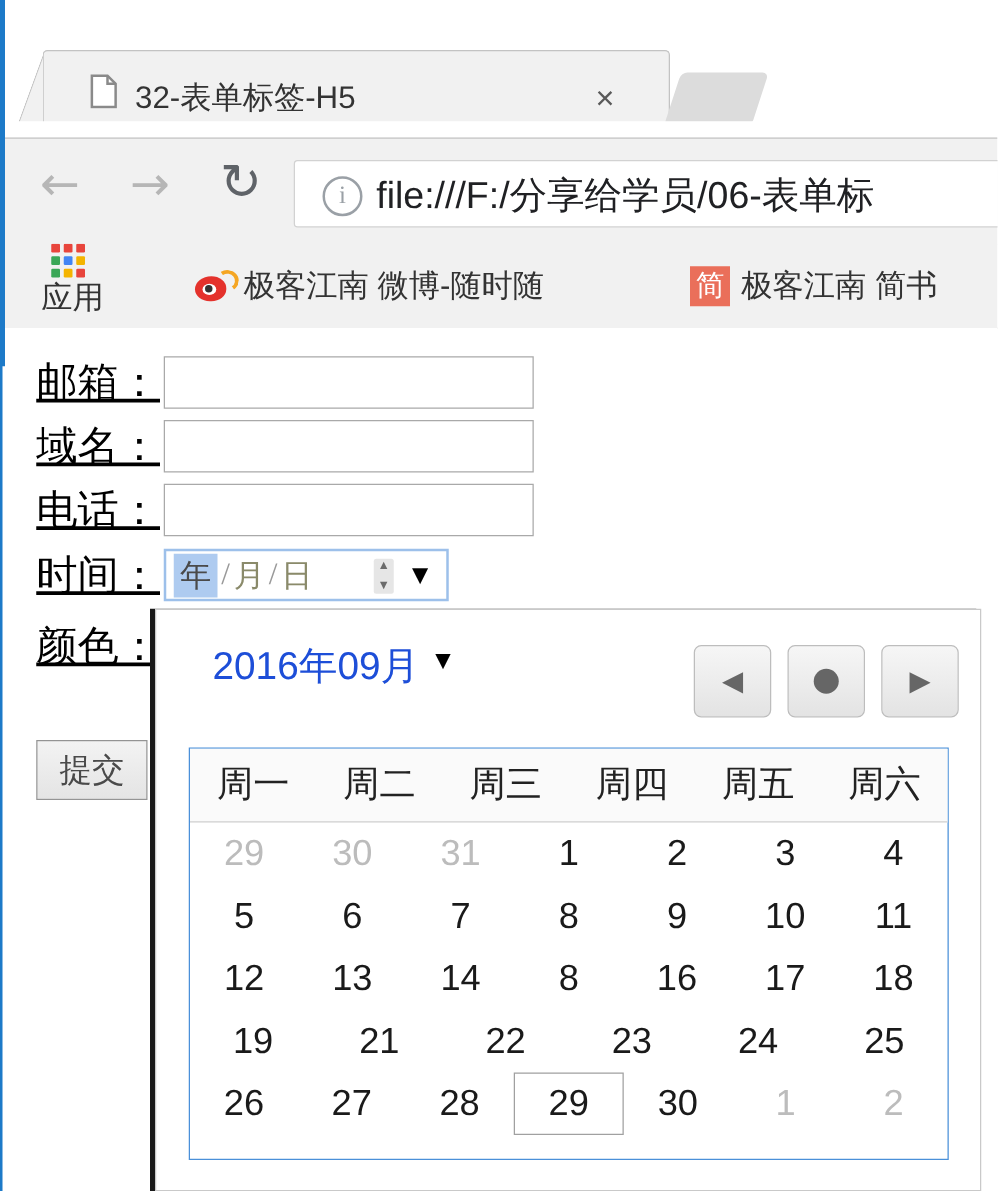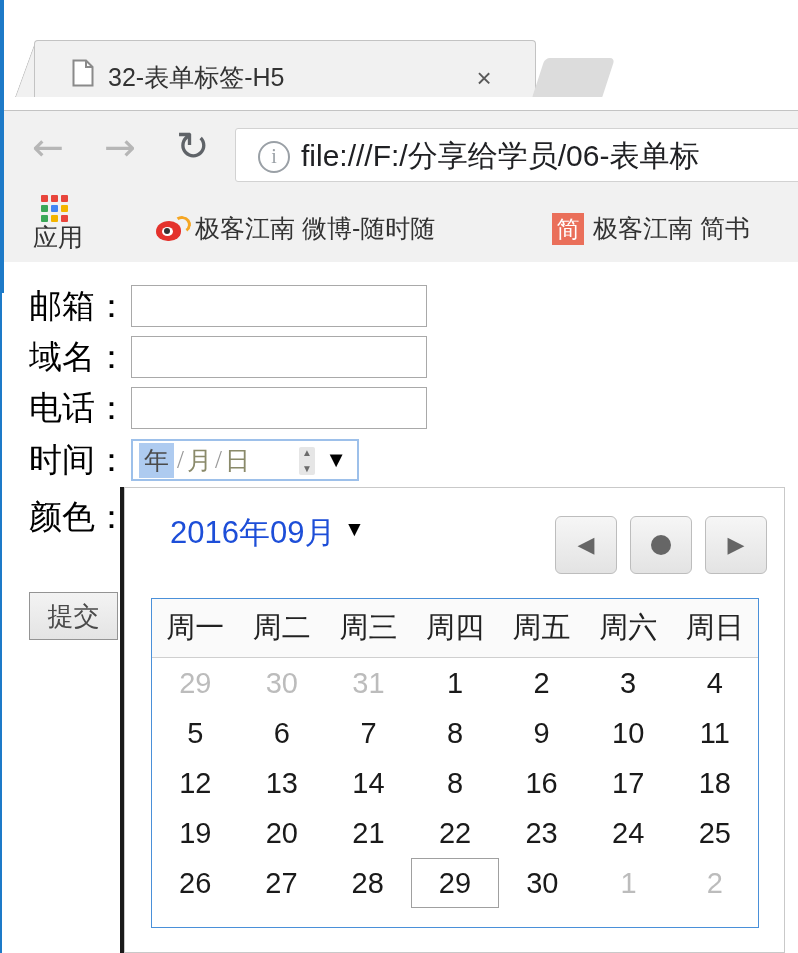--- a/index.html
+++ b/index.html
@@ -145,20 +145,21 @@
     background:#ffffff;overflow:hidden;
   }
   .form-row{
     position:absolute;left:0;display:flex;align-items:center;height:44px;
   }
   .form-label{
     width:124px;text-align:right;
     font-size:33px;color:#000000;
     font-family:"Liberation Serif","DejaVu Serif",serif;
     white-space:nowrap;
+    text-decoration:underline;
   }
   .text-input{
     margin-left:3px;width:296px;height:42px;
     border:1px solid #a9a9a9;background:#ffffff;box-sizing:border-box;
   }
   
   #date-input{
     margin-left:3px;width:228px;height:42px;
     border:2px solid #9dc0ea;background:#ffffff;box-sizing:border-box;
     display:flex;align-items:center;position:relative;
@@ -378,21 +379,20 @@
       </div>
 
       <div id="cal-table">
         <div id="cal-weekdays">
           <div class="wd">周一</div>
           <div class="wd">周二</div>
           <div class="wd">周三</div>
           <div class="wd">周四</div>
           <div class="wd">周五</div>
           <div class="wd">周六</div>
-          <div class="wd">周日</div>
         </div>
         <div id="cal-weeks">
             <div class="cal-week">
               <div class="cal-day muted">29</div>
               <div class="cal-day muted">30</div>
               <div class="cal-day muted">31</div>
               <div class="cal-day">1</div>
               <div class="cal-day">2</div>
               <div class="cal-day">3</div>
               <div class="cal-day">4</div>
@@ -410,21 +410,20 @@
               <div class="cal-day">12</div>
               <div class="cal-day">13</div>
               <div class="cal-day">14</div>
               <div class="cal-day">8</div>
               <div class="cal-day">16</div>
               <div class="cal-day">17</div>
               <div class="cal-day">18</div>
             </div>
             <div class="cal-week">
               <div class="cal-day">19</div>
-              <div class="cal-day">20</div>
               <div class="cal-day">21</div>
               <div class="cal-day">22</div>
               <div class="cal-day">23</div>
               <div class="cal-day">24</div>
               <div class="cal-day">25</div>
             </div>
             <div class="cal-week">
               <div class="cal-day">26</div>
               <div class="cal-day">27</div>
               <div class="cal-day">28</div>

